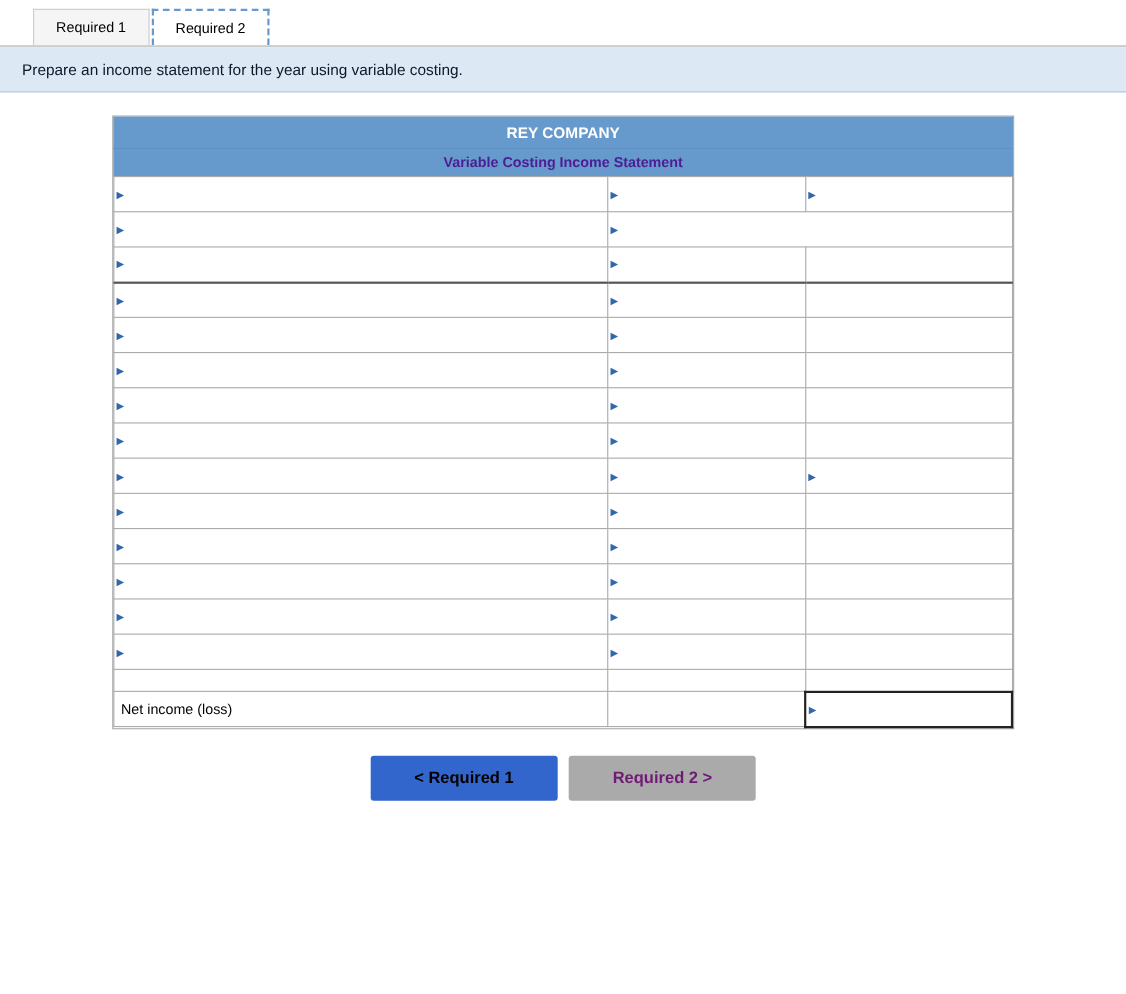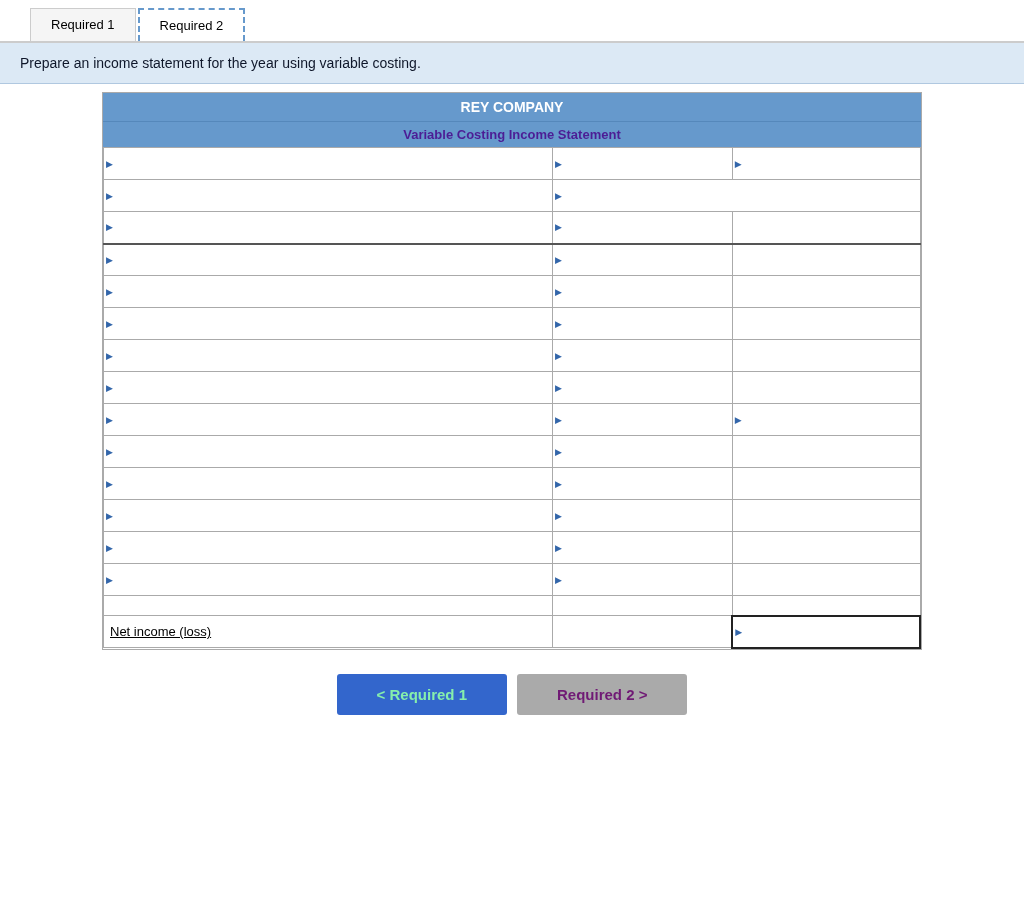--- a/index.html
+++ b/index.html
@@ -58,21 +58,21 @@
     .instruction-bar {
       background: #dce9f5;
       padding: 12px 20px;
       font-size: 14px;
       color: #0f172a;
       border-bottom: 1px solid #b0c8e0;
     }
 
     
     .main-content {
-      padding: 8px 30px;
+      padding: 21px 30px;
     }
 
     
     .statement-wrapper {
       border: 1px solid #aaa;
       width: 820px;
       margin: 0 auto;
     }
 
     .statement-header-company {
@@ -156,21 +156,21 @@
     
     .buttons-container {
       display: flex;
       justify-content: center;
       gap: 10px;
       margin-top: 24px;
     }
 
     .btn-required1 {
       background: #3366cc;
-      color: #86efac;
+      color: #000000;
       border: none;
       padding: 12px 40px;
       font-size: 15px;
       font-weight: bold;
       cursor: pointer;
       border-radius: 3px;
     }
 
     .btn-required2 {
       background: #aaaaaa;
@@ -308,21 +308,21 @@
             <td></td>
           </tr>
 
           <tr class="spacer-row">
             <td></td>
             <td></td>
             <td></td>
           </tr>
 
           <tr class="net-income-row">
-            <td style="padding-left: 6px; font-size:13px;text-decoration:underline;">Net income (loss)</td>
+            <td style="padding-left: 6px; font-size:13px;">Net income (loss)</td>
             <td></td>
             <td class="input-cell" style="border: 2px solid #222;"><input type="text" style=""></td>
           </tr>
 
         </tbody>
       </table>
     </div>
 
     <div class="buttons-container">
       <button class="btn-required1">

